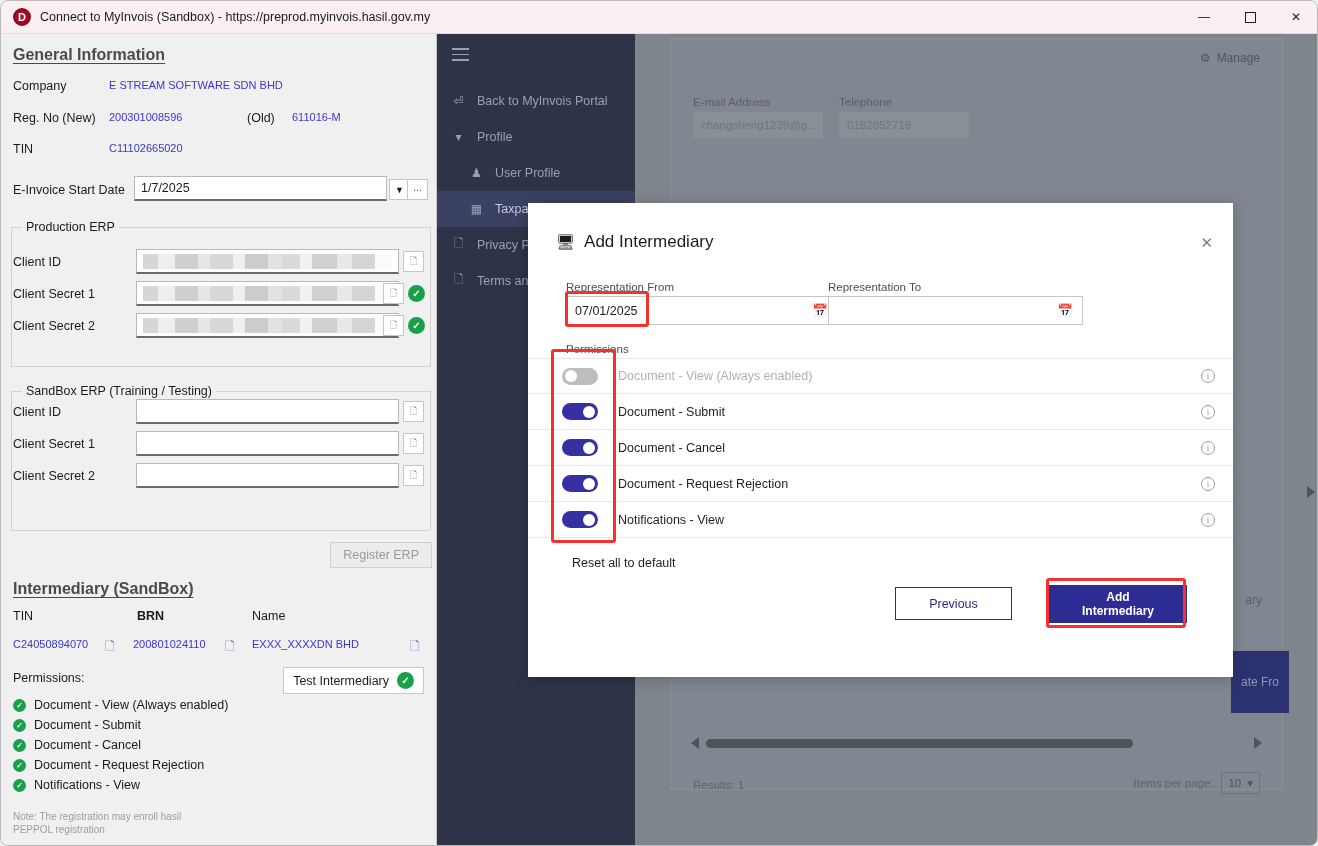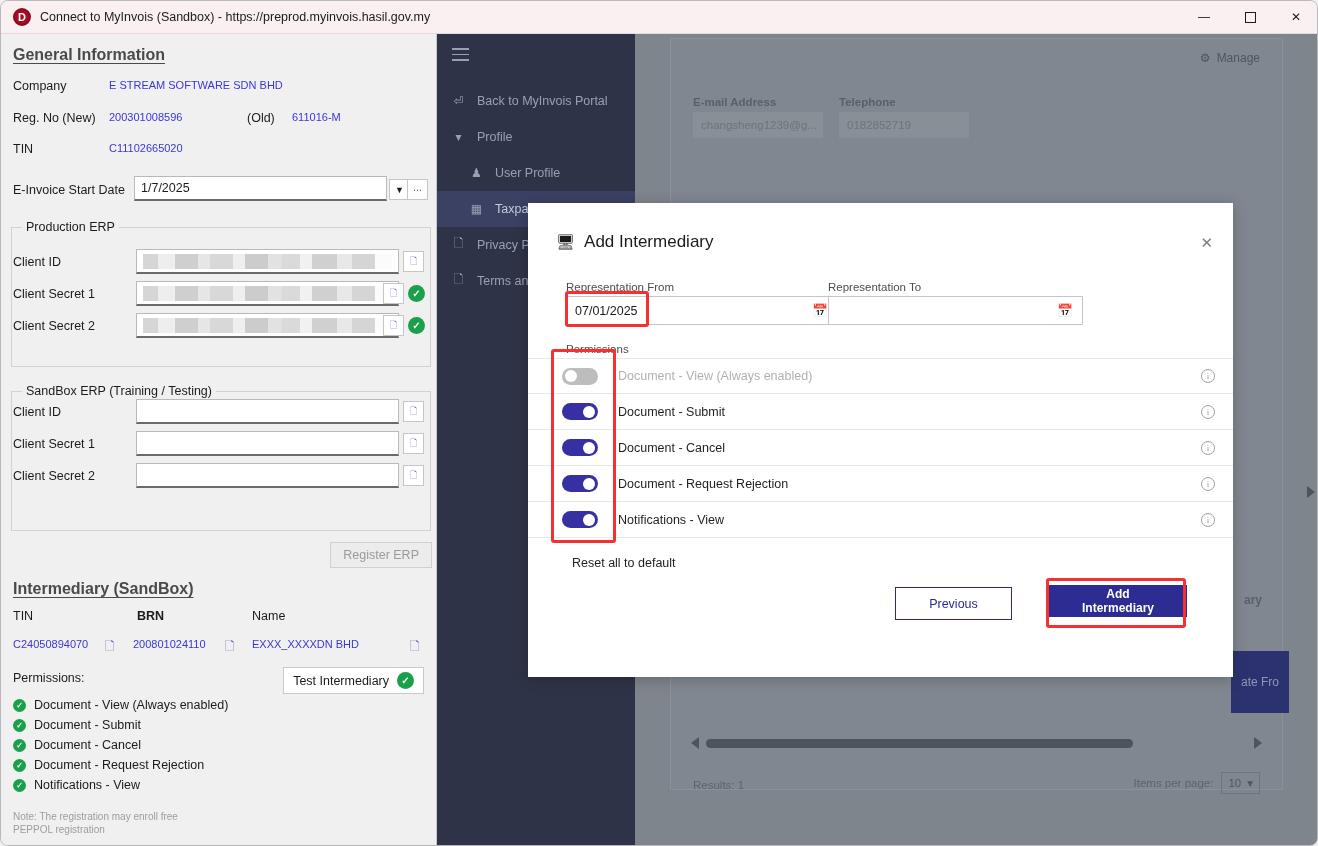--- a/index.html
+++ b/index.html
@@ -154,21 +154,21 @@
     position: absolute; left: 198px; top: 0;
     width: 684px; height: 813px;
     background: #7f858c;
   }
   #card {
     position: absolute; left: 35px; top: 4px;
     width: 613px; height: 752px;
     background: #808790;
     border: 1px solid #8b9199;
   }
-  .ghost-label { font-size: 11.5px; color: #5a6068; font-weight: bold; }
+  .ghost-label { font-size: 11.5px; color: #5a6068; }
   .ghost-input {
     background: #898f97; height: 26px;
     display: flex; align-items: center; padding: 0 8px;
     font-size: 11.5px; color: #6d747c;
   }
   .ghost-h { font-size: 15px; color: #5f666e; }
   #manage {
     position: absolute; right: 22px; top: 12px;
     display: flex; align-items: center; gap: 6px;
     font-size: 12px; color: #4f565e;
@@ -245,21 +245,21 @@
   #reset-default { position: absolute; left: 44px; top: 353px; font-size: 12.5px; color: #1f1f1f; }
   #btn-previous {
     position: absolute; left: 367px; top: 384px;
     width: 117px; height: 33px;
     border: 1px solid #2a2a8f; background: #fff;
     color: #2a2a8f; font-size: 12.5px;
     display: flex; align-items: center; justify-content: center;
   }
   #btn-add {
     position: absolute; left: 521px; top: 382px;
-    width: 138px; height: 32px;
+    width: 138px; height: 38px;
     background: #2c2c92; color: #fff;
     font-size: 12px; font-weight: bold; line-height: 14px;
     display: flex; align-items: center; justify-content: center;
     text-align: center;
   }
 </style>
 </head>
 <body>
 
 <div id="app">
@@ -390,21 +390,21 @@
       <div class="permline">
         <span class="okcheck sm">✓</span>
         <span class="t">Document - Request Rejection</span>
       </div>
       <div class="permline">
         <span class="okcheck sm">✓</span>
         <span class="t">Notifications - View</span>
       </div>
     </div>
 
-    <div id="note" style="position:absolute;left:12px;top:776px;width:200px;">Note: The registration may enroll free PEPPOL registration</div>
+    <div id="note" style="position:absolute;left:12px;top:776px;width:200px;">Note: The registration may enroll hasil PEPPOL registration</div>
   </div>
 
   <div id="webapp">
 
     <div id="sidenav">
       <div id="hamburger">
         <div></div>
           <div></div>
           <div></div>
       </div>

